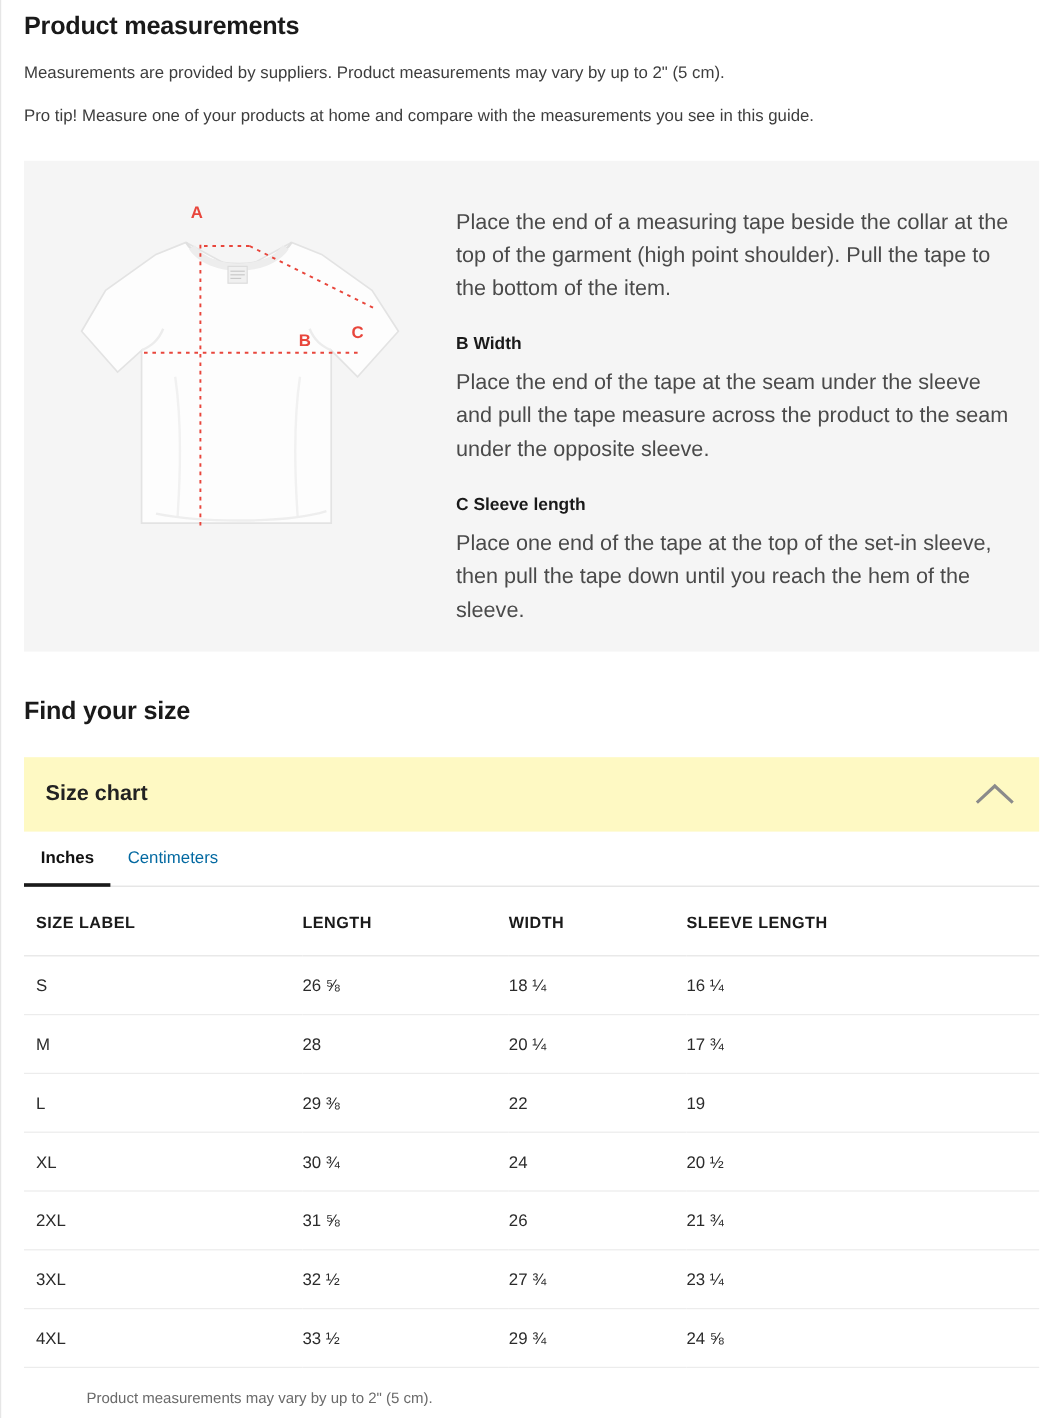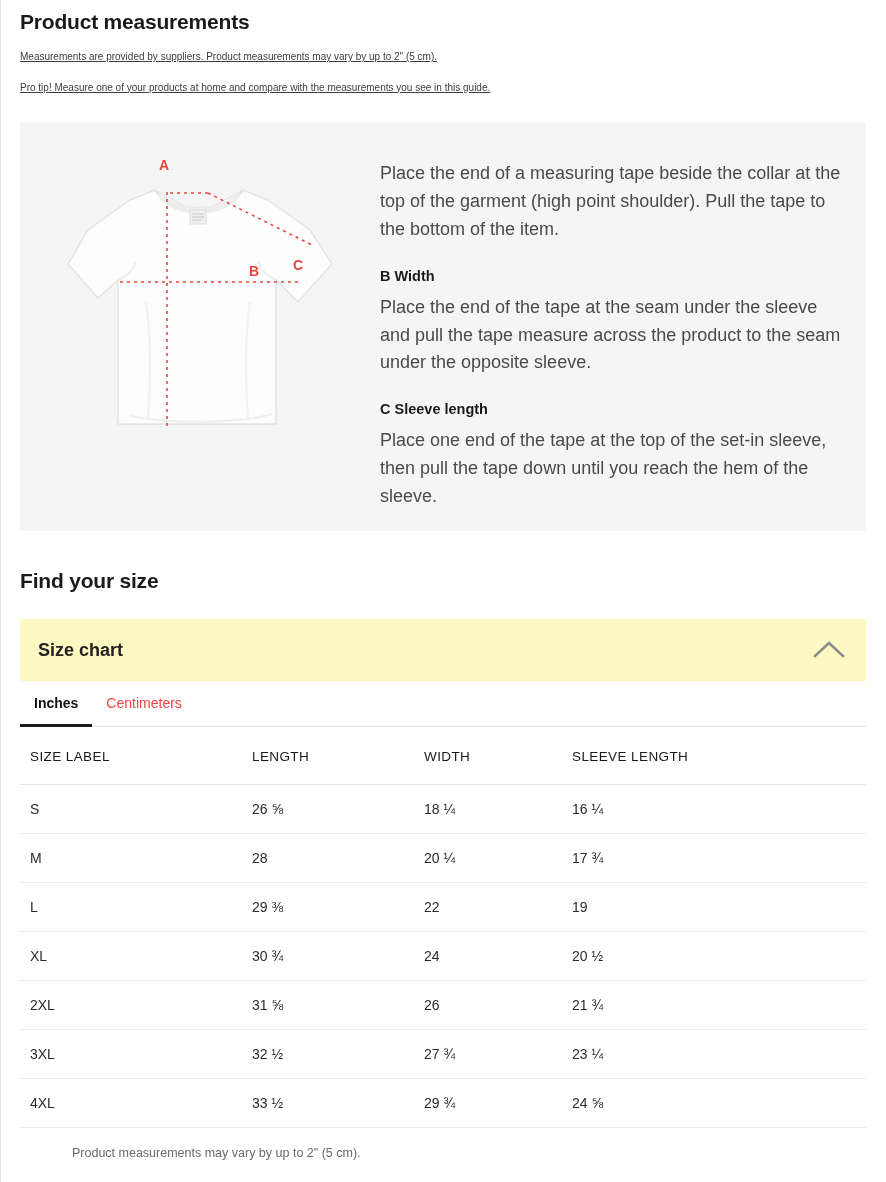--- a/index.html
+++ b/index.html
@@ -36,25 +36,24 @@
     margin: 0;
     padding: 0;
     letter-spacing: -0.2px;
   }
   h1.section-title { padding: 10px 0 0 20px; }
 
   .intro {
     padding: 0 20px;
   }
   .intro p {
-    font-size: 10px;
+    font-size: 14px;
     line-height: 1.45;
     color: #3d3d3d;
     margin: 16px 0 0 0;
-    text-decoration: underline;
   }
 
   
   .guide {
     margin: 27px 20px 0 20px;
     background: #f5f5f5;
     display: flex;
     flex-direction: row;
     min-height: 362px;
     position: relative;
@@ -122,21 +121,21 @@
     margin: 0 20px;
     border-bottom: 1px solid #e0e0e0;
     display: flex;
     align-items: stretch;
     height: 46px;
   }
   .tab {
     display: flex;
     align-items: center;
     font-size: 14px;
-    color: #ef4444;
+    color: #0369a1;
     padding: 0 14px;
     cursor: pointer;
     background: none;
     border: none;
     font-family: inherit;
     border-bottom: 3px solid transparent;
     margin-bottom: -1px;
   }
   .tab.active {
     color: #111;
@@ -146,21 +145,21 @@
 
   table.size-table {
     margin: 0 20px;
     width: calc(100% - 40px);
     border-collapse: collapse;
     font-size: 14px;
   }
   table.size-table th {
     text-align: left;
     font-size: 13.5px;
-    font-weight: normal;
+    font-weight: bold;
     letter-spacing: 0.4px;
     color: #1a1a1a;
     padding: 22px 0 20px 0;
     border-bottom: 1px solid #e4e4e4;
   }
   table.size-table td {
     padding: 16px 0 16px 0;
     color: #2b2b2b;
     border-bottom: 1px solid #ececec;
     font-size: 14px;

